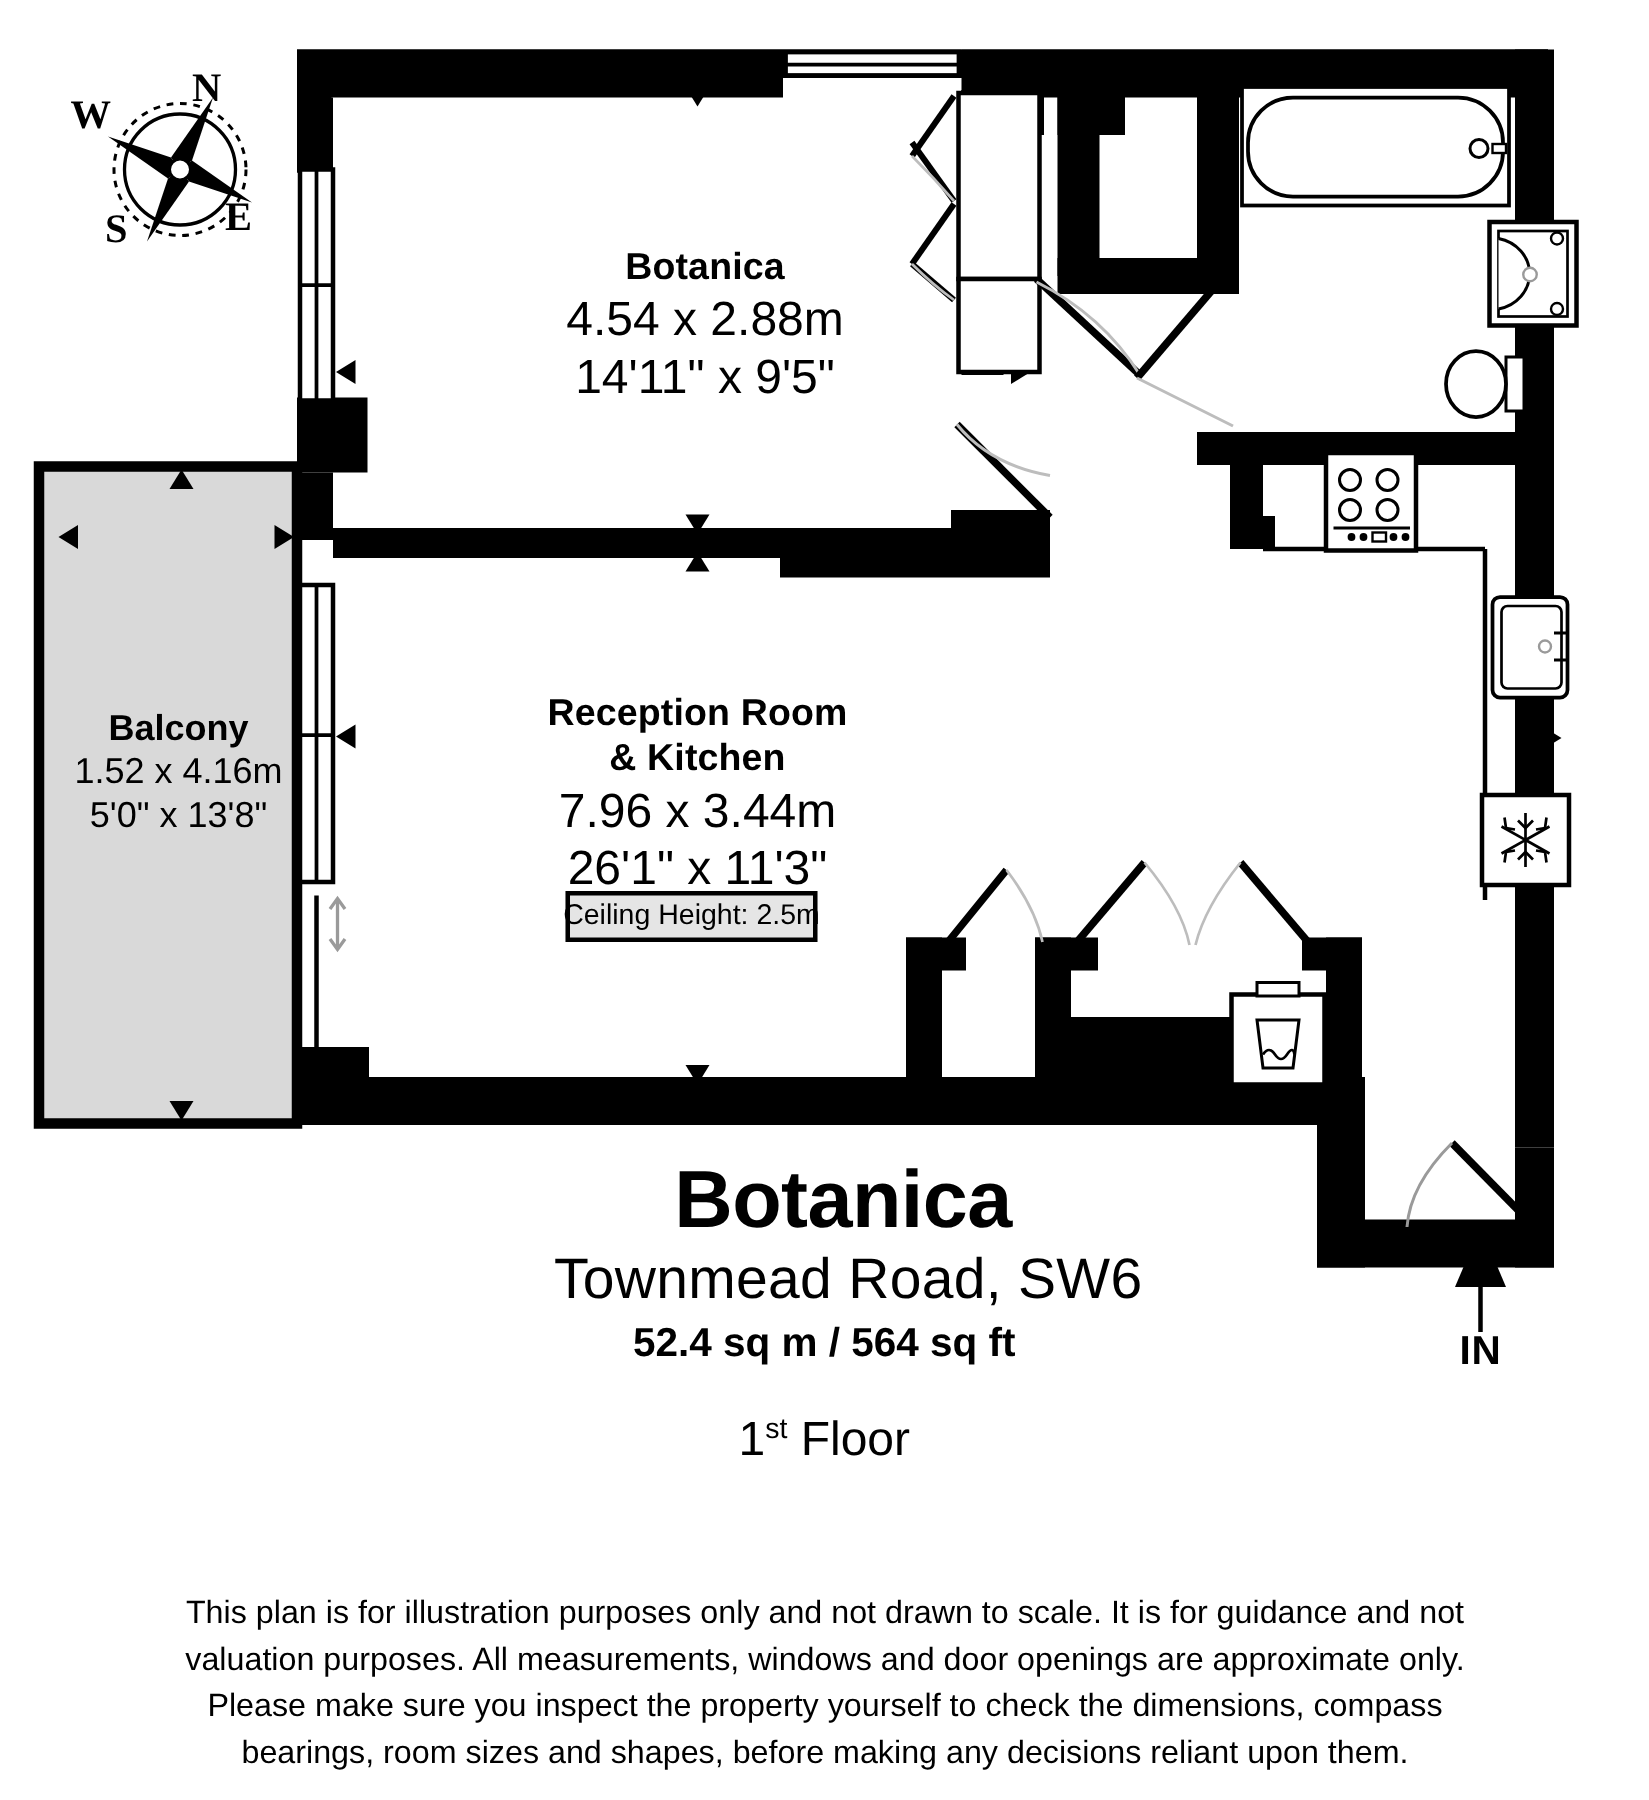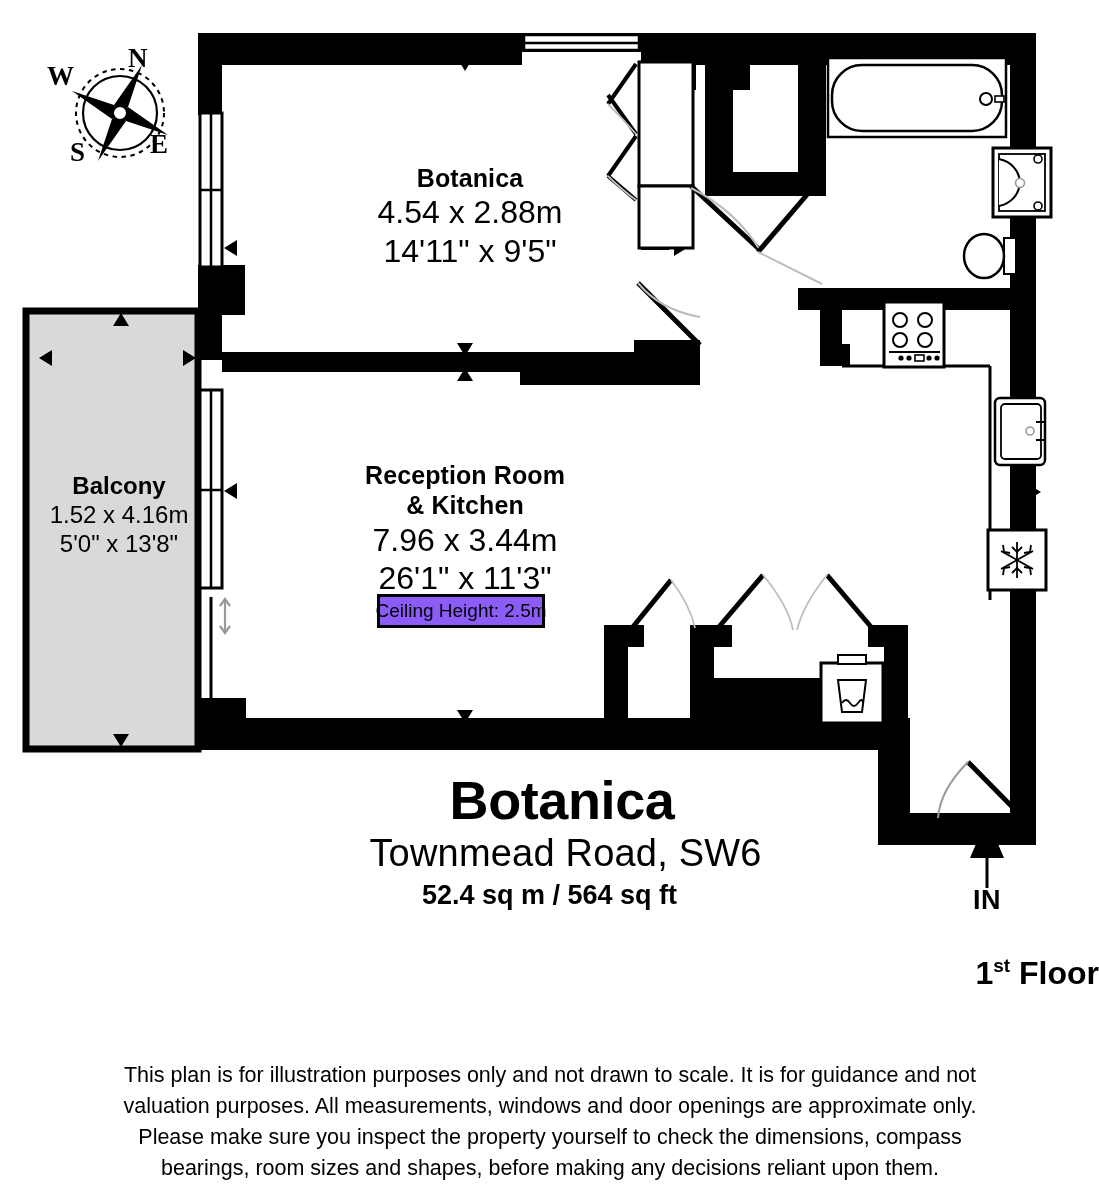--- a/index.html
+++ b/index.html
@@ -49,21 +49,21 @@
   .balcony-name { font-size: 24px; font-weight: bold; }
   .balcony-dim { font-size: 24px; }
 
   #ceiling-box {
     position: absolute;
     left: 377px;
     top: 594px;
     width: 168px;
     height: 34px;
     border: 3px solid #000;
-    background: #8b5cf6;
+    background: #e5e5e5;
     box-sizing: border-box;
     display: flex;
     align-items: center;
     justify-content: center;
   }
   #ceiling-box span { font-size: 19px; white-space: nowrap; }
 
   #in-label {
     position: absolute;
     left: 952px;
@@ -125,23 +125,22 @@
     margin-top: 34px;
     line-height: 1.35;
   }
   #area-value {
     font-size: 27px;
     font-weight: bold;
     line-height: 1.35;
   }
   #floor-level {
     font-size: 32px;
-    font-weight: bold;
-    margin-top: 42px;
-    text-align: right;
+    font-weight: normal;
+    margin-top: 28px;
   }
   #floor-level sup { font-size: 19px; vertical-align: super; }
   #disclaimer {
     position: absolute;
     left: 70px;
     top: 1060px;
     width: 960px;
     text-align: center;
     font-size: 21.5px;
     line-height: 1.44;

